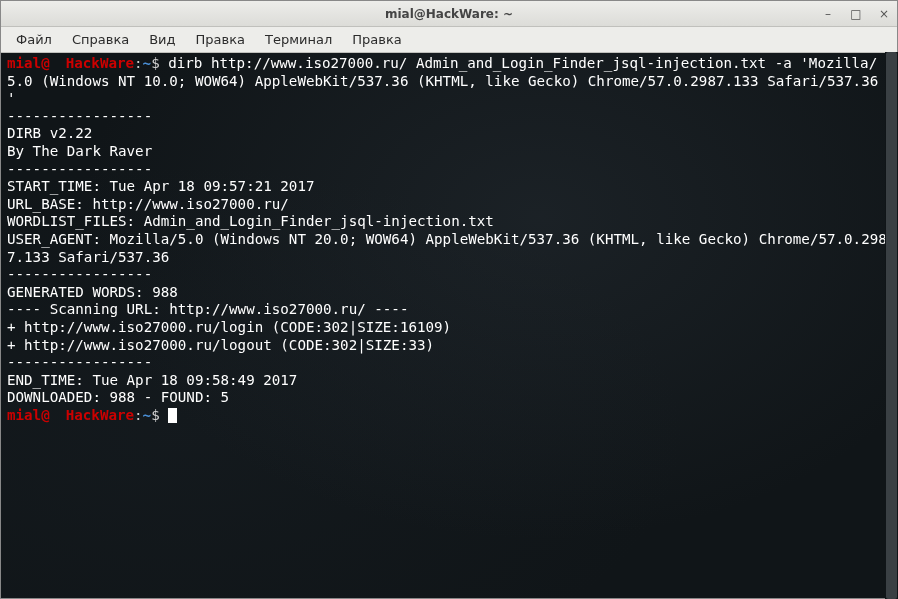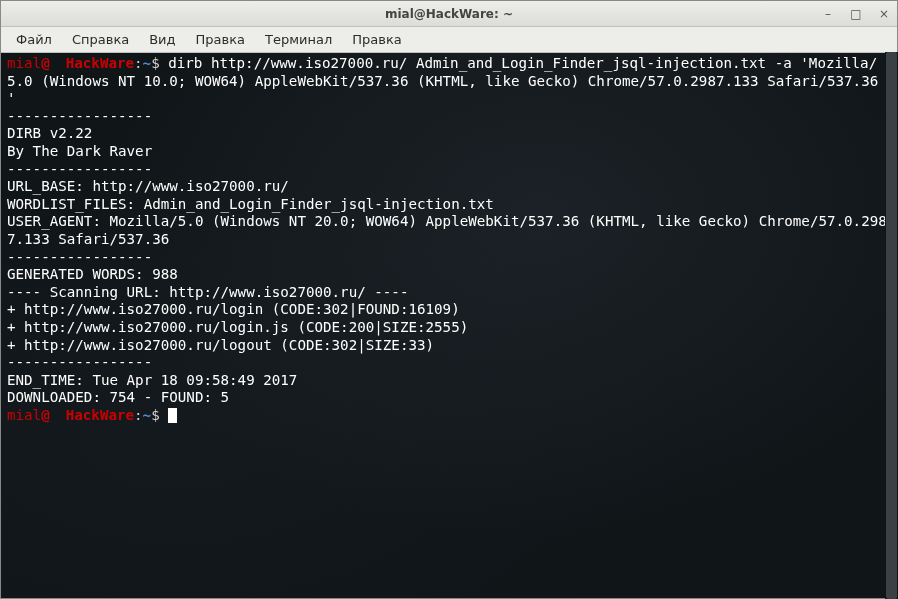--- a/index.html
+++ b/index.html
@@ -88,21 +88,21 @@
 }
 .scrollbar-thumb {
   position: absolute;
   right: 1px;
   top: 0;
   width: 11px;
   height: 100%;
   background: #3a4044;
   border-radius: 2px;
 }
-.prompt-user { color: #cc0000; font-weight: normal; margin-top: 29px; }
+.prompt-user { color: #cc0000; font-weight: bold; margin-top: 29px; }
 .prompt-at { color: #cc0000; font-weight: bold; }
 .prompt-host { color: #cc0000; font-weight: bold; margin-left: 16px; }
 .prompt-path { color: #4a8fd6; font-weight: bold; }
 .prompt-dollar { color: #d0d0d0; }
 .term-line { white-space: pre-wrap; word-break: break-all; }
 .cursor {
   display: inline-block;
   width: 9px;
   height: 15px;
   background: #ffffff;
@@ -133,36 +133,36 @@
   </div>
 
   <div class="terminal">
     <div class="term-line"><span class="prompt-user">mial</span><span class="prompt-at">@</span><span class="prompt-host">HackWare</span><span class="prompt-dollar">:</span><span class="prompt-path">~</span><span class="prompt-dollar">$</span><span> dirb http://www.iso27000.ru/ Admin_and_Login_Finder_jsql-injection.txt -a 'Mozilla/5.0 (Windows NT 10.0; WOW64) AppleWebKit/537.36 (KHTML, like Gecko) Chrome/57.0.2987.133 Safari/537.36 '</span></div>
     <div class="term-line"></div>
     <div class="term-line">-----------------</div>
     <div class="term-line">DIRB v2.22</div>
     <div class="term-line">By The Dark Raver</div>
     <div class="term-line">-----------------</div>
     <div class="term-line"></div>
+    <div class="term-line">START_TIME: Tue Apr 18 09:57:21 2017</div>
     <div class="term-line">URL_BASE: http://www.iso27000.ru/</div>
     <div class="term-line">WORDLIST_FILES: Admin_and_Login_Finder_jsql-injection.txt</div>
     <div class="term-line">USER_AGENT: Mozilla/5.0 (Windows NT 20.0; WOW64) AppleWebKit/537.36 (KHTML, like Gecko) Chrome/57.0.2987.133 Safari/537.36</div>
     <div class="term-line"></div>
     <div class="term-line">-----------------</div>
     <div class="term-line"></div>
     <div class="term-line">GENERATED WORDS: 988</div>
     <div class="term-line"></div>
     <div class="term-line">---- Scanning URL: http://www.iso27000.ru/ ----</div>
-    <div class="term-line">+ http://www.iso27000.ru/login (CODE:302|FOUND:16109)</div>
-    <div class="term-line">+ http://www.iso27000.ru/login.js (CODE:200|SIZE:2555)</div>
+    <div class="term-line">+ http://www.iso27000.ru/login (CODE:302|SIZE:16109)</div>
     <div class="term-line">+ http://www.iso27000.ru/logout (CODE:302|SIZE:33)</div>
     <div class="term-line"></div>
     <div class="term-line">-----------------</div>
     <div class="term-line">END_TIME: Tue Apr 18 09:58:49 2017</div>
-    <div class="term-line">DOWNLOADED: 754 - FOUND: 5</div>
+    <div class="term-line">DOWNLOADED: 988 - FOUND: 5</div>
     <div class="term-line"><span class="prompt-user">mial</span><span class="prompt-at">@</span><span class="prompt-host">HackWare</span><span class="prompt-dollar">:</span><span class="prompt-path">~</span><span class="prompt-dollar">$</span> <span class="cursor"></span></div>
   </div>
 
   <div class="scrollbar">
     <div class="scrollbar-thumb"></div>
   </div>
 
 </div>
 
 </body></html>

